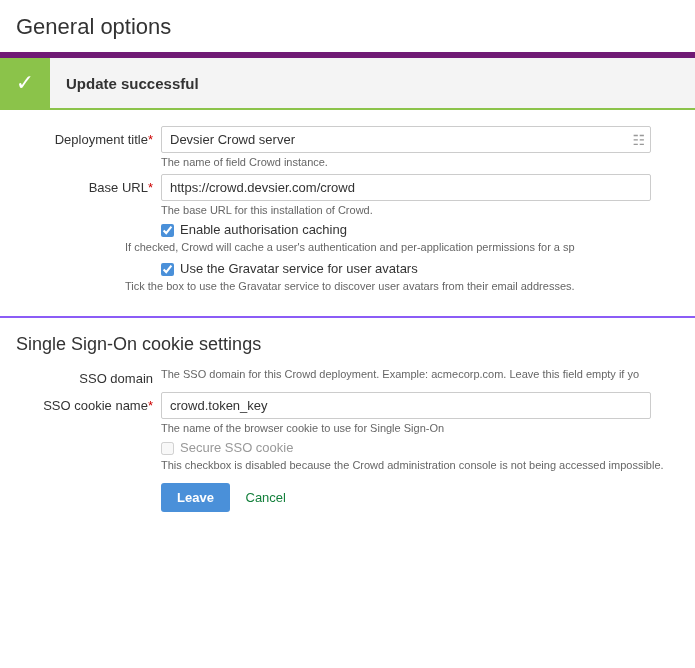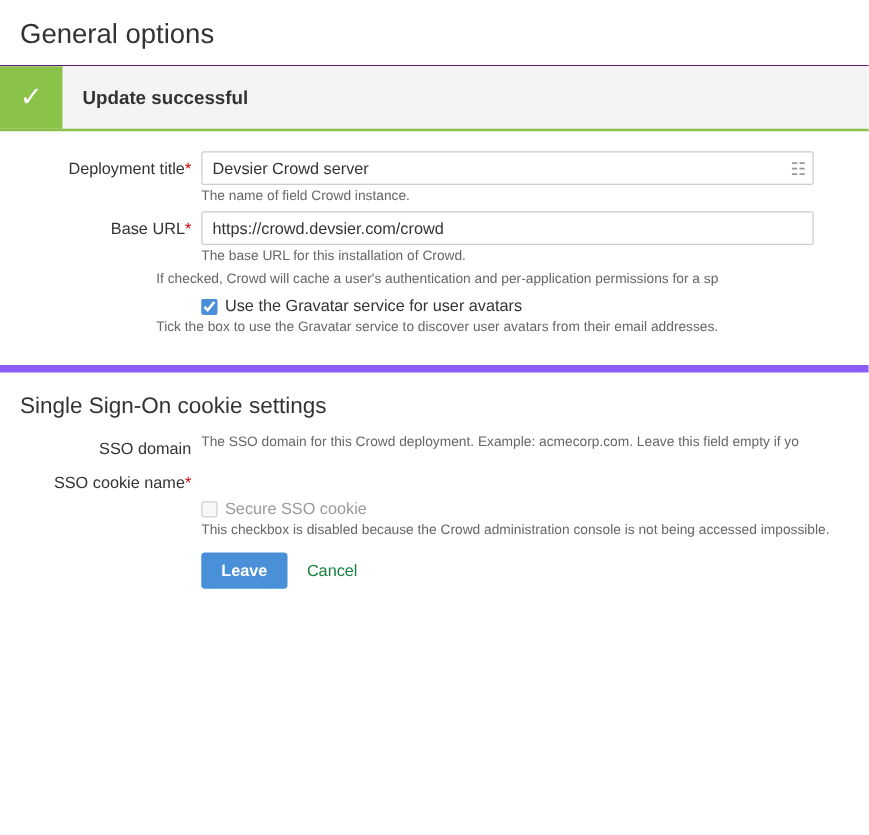--- a/index.html
+++ b/index.html
@@ -9,21 +9,21 @@
       color: #333;
       background: #fff;
       width: 695px;
       min-height: 668px;
     }
     .page-title {
       font-size: 22px;
       font-weight: normal;
       color: #333;
       padding: 14px 16px 12px 16px;
-      border-bottom: 1px solid #701a75;
+      border-bottom: 6px solid #701a75;
     }
     .success-banner {
       display: flex;
       align-items: center;
       background: #f4f4f4;
       border-bottom: 2px solid #8bc34a;
       margin-bottom: 16px;
     }
     .success-icon {
       background: #8bc34a;
@@ -114,21 +114,21 @@
       font-size: 11px;
       color: #666;
       margin-left: 109px;
       margin-bottom: 8px;
     }
     .section-title {
       font-size: 18px;
       font-weight: normal;
       color: #333;
       padding: 16px 16px 10px 16px;
-      border-top: 6px solid #8b5cf6;
+      border-top: 2px solid #8b5cf6;
       margin-top: 8px;
     }
     .disabled-checkbox-label {
       color: #999;
     }
     .disabled-checkbox-help {
       font-size: 11px;
       color: #666;
       margin-left: 145px;
       margin-bottom: 0;
@@ -189,20 +189,24 @@
   <div class="form-row">
     <div class="form-label">
       <span>Base URL</span><span class="required">*</span>
     </div>
     <div class="form-control">
       <input type="text" value="https://crowd.devsier.com/crowd" style="">
       <div class="help-text">The base URL for this installation of Crowd.</div>
     </div>
   </div>
 
+  <div class="checkbox-row">
+    <input type="checkbox" checked="" style="">
+    <span class="checkbox-label">Enable authorisation caching</span>
+  </div>
   <div class="checkbox-help">If checked, Crowd will cache a user's authentication and per-application permissions for a sp</div>
 
   <div class="checkbox-row">
     <input type="checkbox" checked="" style="">
     <span class="checkbox-label">Use the Gravatar service for user avatars</span>
   </div>
   <div class="checkbox-help">Tick the box to use the Gravatar service to discover user avatars from their email addresses.</div>
 
 </div>
 
@@ -214,20 +218,24 @@
     <div class="form-label">SSO domain</div>
     <div class="form-control">
       <div class="help-text">The SSO domain for this Crowd deployment. Example: acmecorp.com. Leave this field empty if yo</div>
     </div>
   </div>
 
   <div class="form-row">
     <div class="form-label">
       <span>SSO cookie name</span><span class="required">*</span>
     </div>
+    <div class="form-control">
+      <input type="text" value="crowd.token_key" style="">
+      <div class="help-text">The name of the browser cookie to use for Single Sign-On</div>
+    </div>
   </div>
 
   <div class="checkbox-row">
     <input type="checkbox" disabled="" style="">
     <span class="checkbox-label disabled-checkbox-label">Secure SSO cookie</span>
   </div>
   <div class="disabled-checkbox-help">This checkbox is disabled because the Crowd administration console is not being accessed impossible.</div>
 
   <div class="button-row">
     <button class="btn-update">Leave</button>

